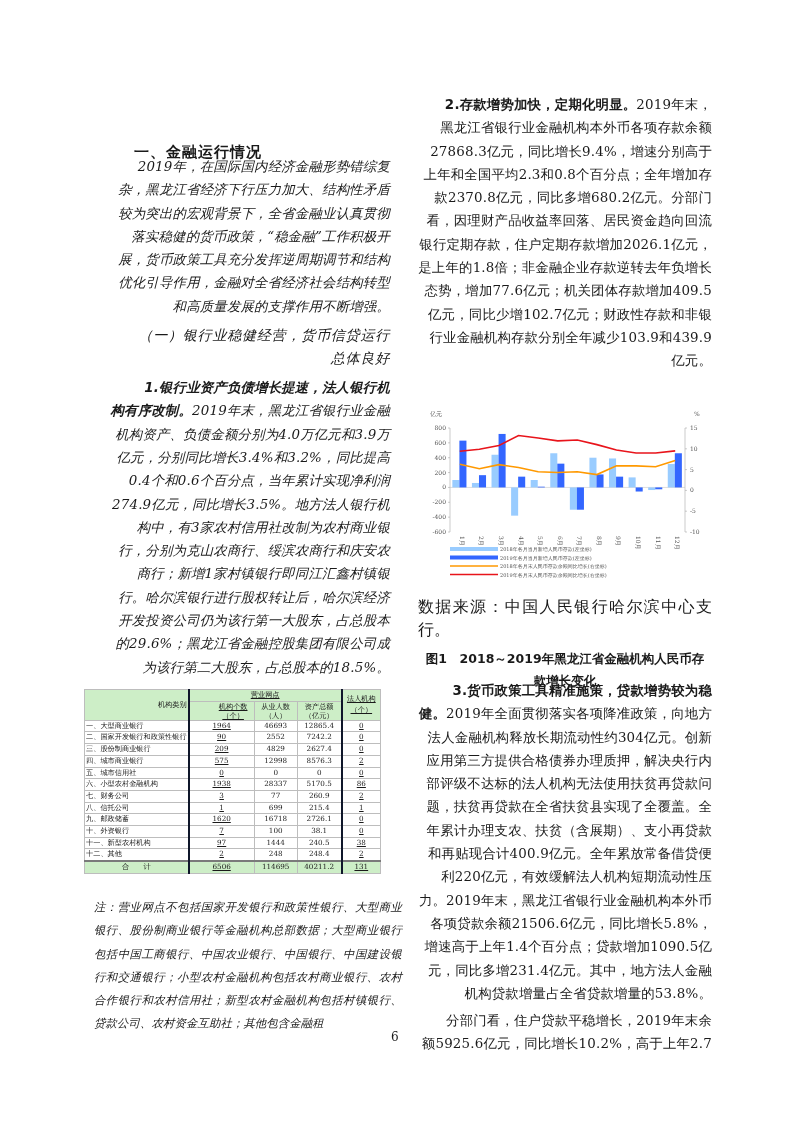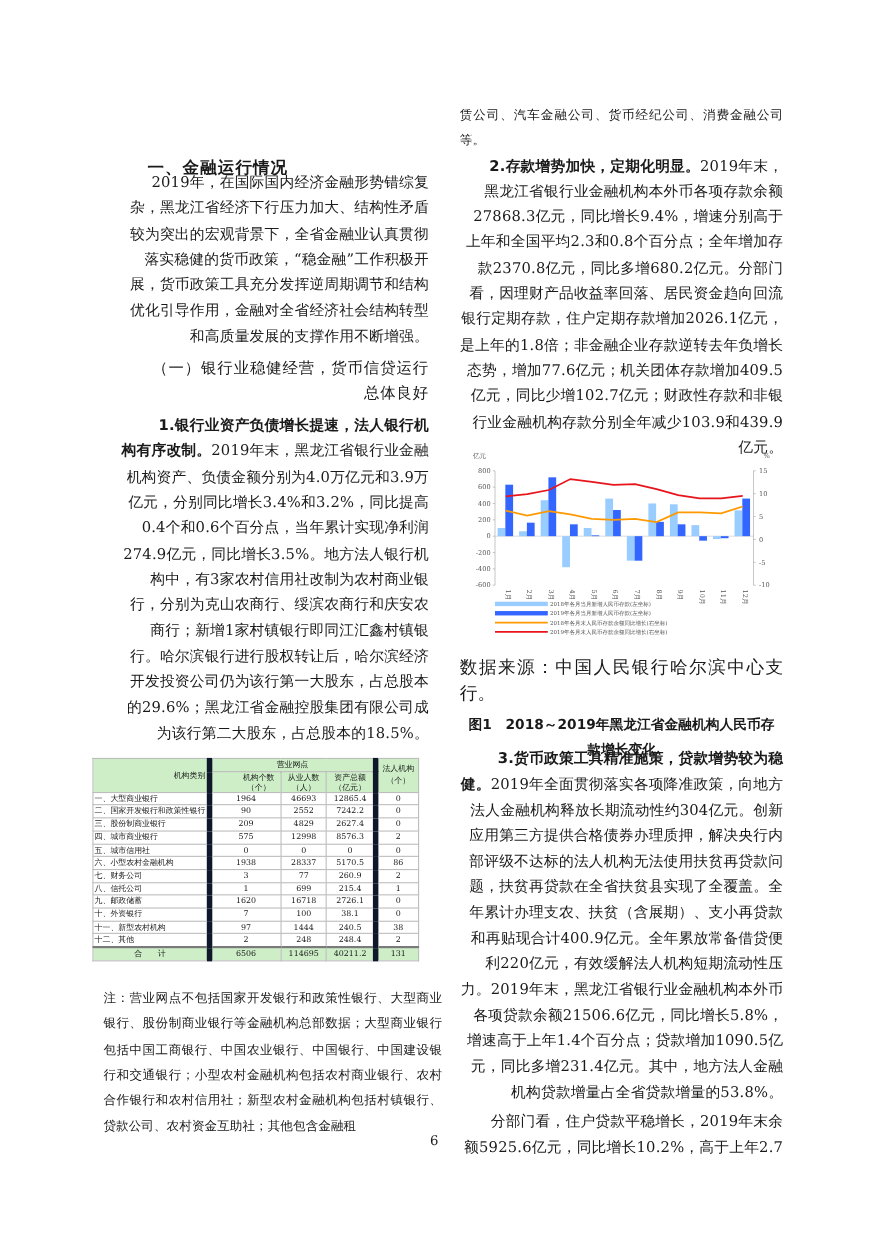--- a/index.html
+++ b/index.html
@@ -1,35 +1,35 @@
 <!DOCTYPE html>
 <html><head>
 <meta charset="utf-8">
 <style>
   html, body { margin: 0; padding: 0; background: #ffffff; }
   body { width: 793px; height: 1122px; position: relative; overflow: hidden;
          font-family: "DejaVu Serif", "Liberation Serif", serif; color: #1a1a1a; }
   .col { position: absolute; top: 0; }
-  .col-left { left: 110px; width: 280px; }
+  .col-left { left: 110px; width: 280px; font-style: italic; }
   .col-right { left: 418px; width: 294px; }
   .p { font-size: 13.4px; line-height: 23.3px; margin: 0; text-align: justify; letter-spacing: 0.2px; }
   .indent { text-indent: 2em; text-align: right; }
   .h1 { position: absolute; left: 118px; top: 127px; font-family: "DejaVu Sans", "Liberation Sans", sans-serif;
         font-size: 15px; font-weight: bold; letter-spacing: 1px; margin: 16px; }
   .h2 { font-family: "DejaVu Sans", "Liberation Sans", sans-serif; font-size: 14px; font-weight: normal;
         line-height: 23px; margin: 0; letter-spacing: 0.8px; }
   .b { font-weight: bold; font-family: "DejaVu Sans", "Liberation Sans", sans-serif; }
   .caption { font-family: "DejaVu Sans", "Liberation Sans", sans-serif; font-size: 12.5px; font-weight: bold; text-align: center; margin: 0; line-height: 22px; }
   .note { font-size: 11.4px; line-height: 23.3px; margin: 0; text-align: justify; letter-spacing: 0.1px; }
   table.t { border-collapse: collapse; font-size: 7.2px; font-family: "DejaVu Serif", serif; width: 297px; }
   table.t td, table.t th { border: 1px solid #bdbdbd; padding: 0 1px; text-align: center; height: 10.7px; line-height: 10.7px; font-weight: normal; }
   table.t .hdr { background: #cdeec7; }
   table.t td.lbl { text-align: left; padding-left: 1px; white-space: nowrap; }
   table.t tr.total td { background: #cdeec7; border-top: 2px solid #7a7a7a; }
-  table.t .vsep { border-left: 5px solid #0f172a; }
+  table.t .vsep { border-left: 2px solid #0f172a; text-decoration: underline; }
   .page-num { position: absolute; left: 391px; top: 1030px; font-size: 12px; }
 </style>
 </head>
 <body>
 
 <h1 class="h1">一、金融运行情况</h1>
 
 <div class="col col-left" style="top:155px;">
   <p class="p indent">2019年，在国际国内经济金融形势错综复杂，黑龙江省经济下行压力加大、结构性矛盾较为突出的宏观背景下，全省金融业认真贯彻落实稳健的货币政策，“稳金融”工作积极开展，货币政策工具充分发挥逆周期调节和结构优化引导作用，金融对全省经济社会结构转型和高质量发展的支撑作用不断增强。</p>
   <p class="h2 indent" style="margin-top:6px;">（一）银行业稳健经营，货币信贷运行总体良好</p>
@@ -159,21 +159,20 @@
     </tr>
   </tbody>
     </table>
 </div>
 
 <div class="col col-left" style="top:896px; left:94px; width:308px;">
   <p class="note">注：营业网点不包括国家开发银行和政策性银行、大型商业银行、股份制商业银行等金融机构总部数据；大型商业银行包括中国工商银行、中国农业银行、中国银行、中国建设银行和交通银行；小型农村金融机构包括农村商业银行、农村合作银行和农村信用社；新型农村金融机构包括村镇银行、贷款公司、农村资金互助社；其他包含金融租</p>
 </div>
 
 <div class="col col-right" style="top:93px;">
-  <p class="note">赁公司、汽车金融公司、货币经纪公司、消费金融公司等。</p>
   <p class="p indent"><span class="b">2.存款增势加快，定期化明显。</span><span>2019年末，黑龙江省银行业金融机构本外币各项存款余额27868.3亿元，同比增长9.4%，增速分别高于上年和全国平均2.3和0.8个百分点；全年增加存款2370.8亿元，同比多增680.2亿元。分部门看，因理财产品收益率回落、居民资金趋向回流银行定期存款，住户定期存款增加2026.1亿元，是上年的1.8倍；非金融企业存款逆转去年负增长态势，增加77.6亿元；机关团体存款增加409.5亿元，同比少增102.7亿元；财政性存款和非银行业金融机构存款分别全年减少103.9和439.9亿元。</span></p>
 </div>
 
 <div style="position:absolute; left:420px; top:400px; width:295px; height:190px;">
   <svg id="chart-svg" width="295" height="190" viewBox="0 0 295 190">
       <text x="10" y="16" font-size="6" fill="#555">亿元</text>
       <text x="274" y="16" font-size="6" fill="#555">%</text>
       <line x1="30" y1="28" x2="30" y2="132" stroke="#aaa" stroke-width="0.6"></line>
       <line x1="28" y1="132" x2="30" y2="132" stroke="#aaa" stroke-width="0.6"></line>
       <text x="26" y="134" font-size="6" fill="#555" text-anchor="end">-600</text>

